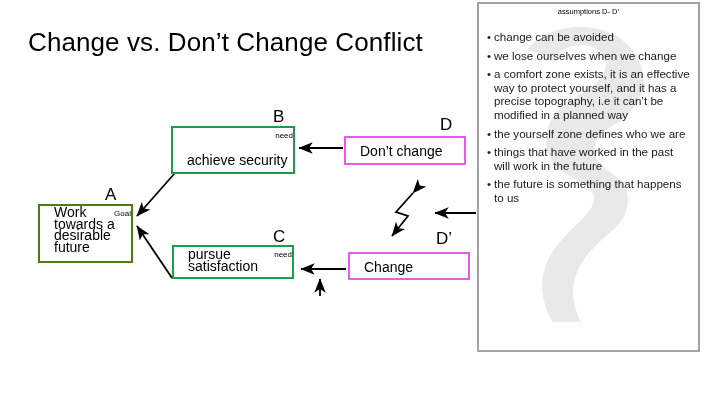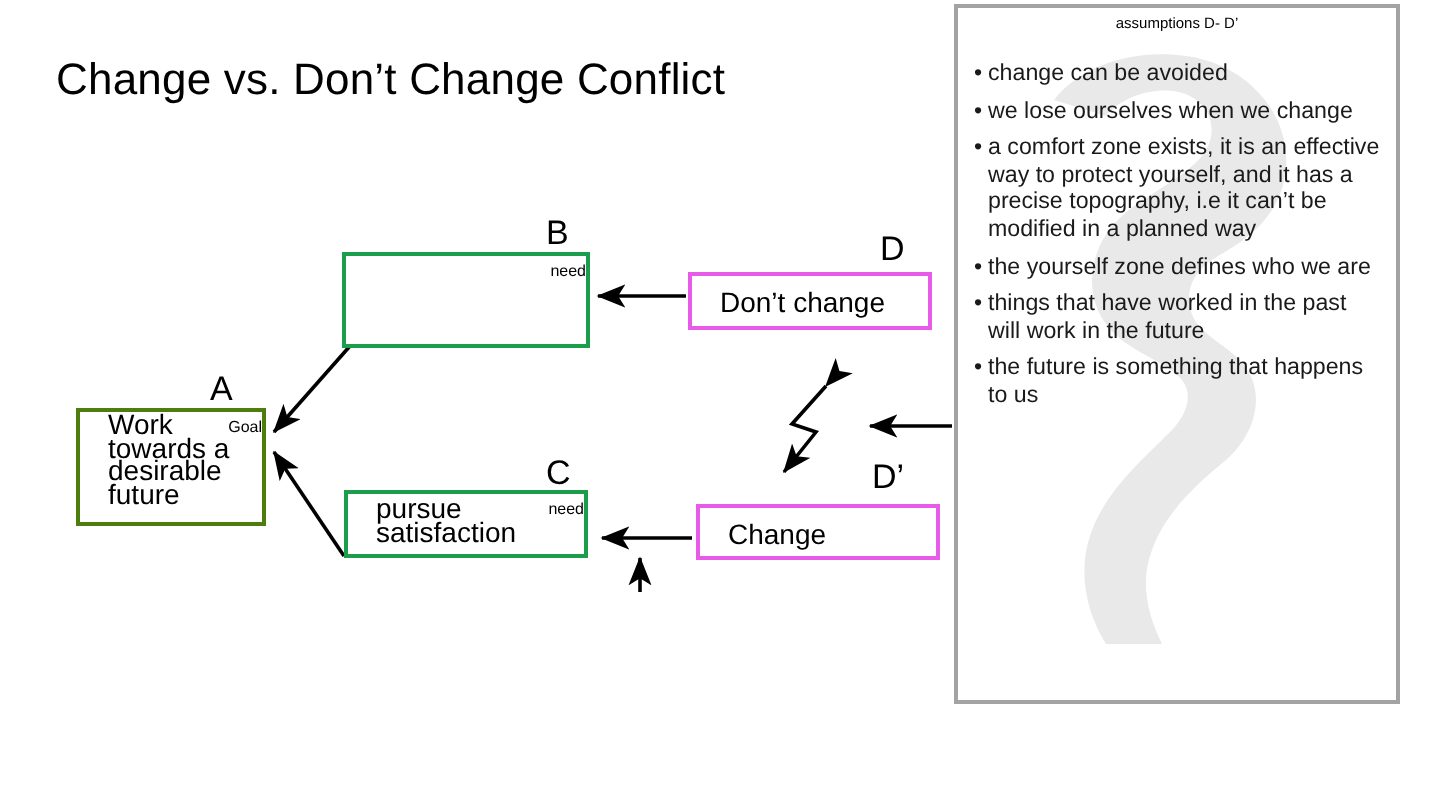--- a/index.html
+++ b/index.html
@@ -12,21 +12,21 @@
     position:relative;
   }
   #slide{
     position:absolute;left:0;top:0;width:720px;height:405px;
     background:#fff;
   }
 
   
   .title{
     position:absolute;left:28px;top:27px;
-    font-size:22px;
+    font-size:26px;
     letter-spacing:0.1px;
     color:#000;
     white-space:nowrap;
   }
 
   
   .box{
     position:absolute;
     background:#ffffff;
     box-sizing:border-box;
@@ -166,20 +166,21 @@
   </svg>
 
   <div class="box" id="boxA">
     <div class="kicker">Goal</div>
     <div class="body">Work towards a desirable future</div>
   </div>
   <div class="letter" id="letA">A</div>
 
   <div class="box" id="boxB">
     <div class="kicker">need</div>
+    <div class="body">achieve security</div>
   </div>
   <div class="letter" id="letB">B</div>
 
   <div class="box" id="boxC">
     <div class="kicker">need</div>
     <div class="body">pursue satisfaction</div>
   </div>
   <div class="letter" id="letC">C</div>
 
   <div class="box" id="boxD">

